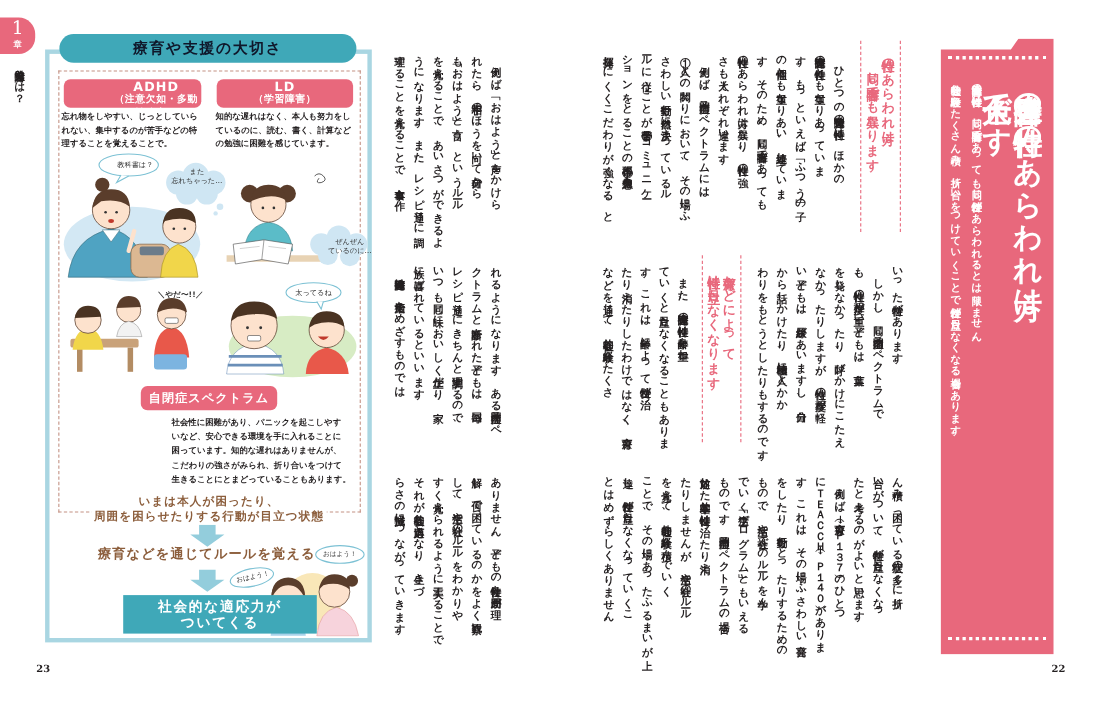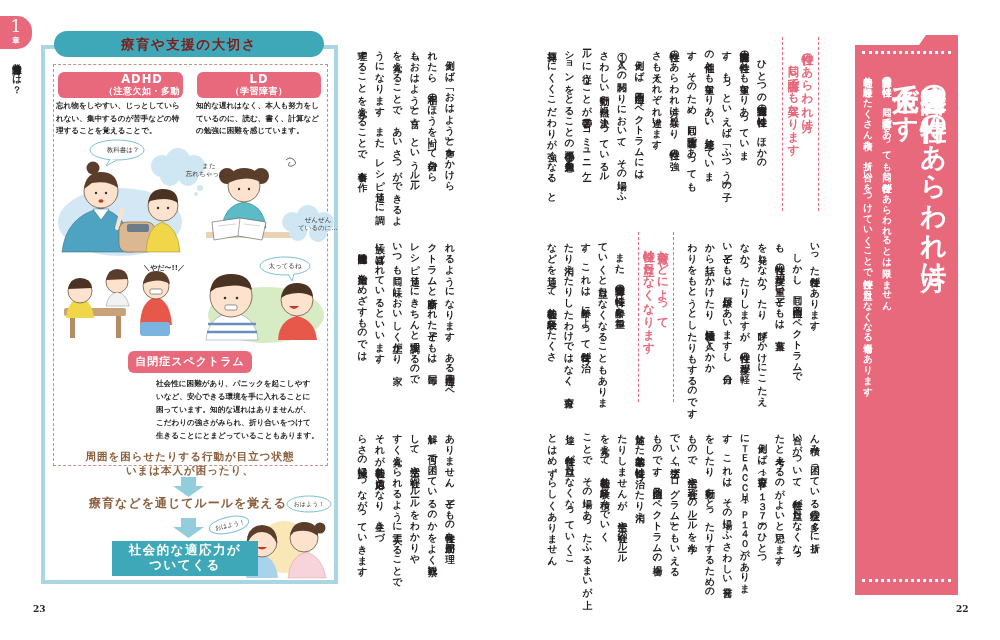--- a/index.html
+++ b/index.html
@@ -18,34 +18,34 @@
               border-radius: 0 15px 15px 0; color: #fff; text-align: center; }
   .chap-num { display: block; font-size: 17px; line-height: 20px; font-family: "DejaVu Serif", serif; }
   .chap-unit { display: block; font-size: 7.5px; line-height: 9px; font-weight: bold; }
   .chap-title { left: 10px; top: 56px; writing-mode: vertical-rl; font-size: 9.5px; font-weight: bold;
                 font-family: "DejaVu Sans", sans-serif; letter-spacing: 0.3px; }
 
   
   .frame { left: 41px; top: 45px; width: 297px; height: 539px; border: 4px solid #a9d6e2; background: #fff; }
   .dashbox { left: 53px; top: 64px; width: 275px; height: 402px; border: 1.5px dashed #c49284; }
   .pill { left: 54px; top: 31px; width: 270px; height: 26px; background: #3fa8b8; border-radius: 14px;
-          color: #7f1d1d; font-size: 13.5px; font-weight: bold; text-align: center; line-height: 26px;
+          color: #0f172a; font-size: 13.5px; font-weight: bold; text-align: center; line-height: 26px;
           letter-spacing: 1.5px; font-family: "DejaVu Sans", sans-serif; }
   .tag { background: #e8687c; border-radius: 6px; color: #fff; text-align: center;
          font-family: "DejaVu Sans", sans-serif; font-weight: bold; }
   .tag .t1 { display: block; font-size: 11.5px; line-height: 12px; padding-top: 1px; letter-spacing: 1px; }
   .tag .t2 { display: block; font-size: 9px; line-height: 12px; letter-spacing: 0.5px; }
   .desc { font-family: "DejaVu Sans", sans-serif; font-size: 7.6px; line-height: 12.5px; font-weight: bold;
           white-space: nowrap; color: #231f20; }
   .bubble-text { font-family: "DejaVu Sans", sans-serif; font-size: 6.5px; line-height: 8px; color: #333;
                  text-align: center; white-space: nowrap; }
   .flow-text { font-family: "DejaVu Sans", sans-serif; color: #8c5e3c; font-weight: bold; text-align: center;
                white-space: nowrap; letter-spacing: 1px; }
-  .result-box { left: 112px; top: 541px; width: 146px; height: 35px; background: #3fa8b8; color: #fff;
-                font-family: Liberation Mono, monospace; font-weight: bold; text-align: center;
+  .result-box { left: 112px; top: 541px; width: 176px; height: 35px; background: #3fa8b8; color: #fff;
+                font-family: Liberation Sans, sans-serif; font-weight: bold; text-align: center;
                 font-size: 12.5px; line-height: 15px; padding-top: 3px; letter-spacing: 1.5px; }
 
   
   .subhead { border-left: 1px dashed #e8687c; border-right: 1px dashed #e8687c; }
   .subhead .inner { writing-mode: vertical-rl; white-space: nowrap; color: #e8687c; font-size: 11.6px;
                     line-height: 14px; font-weight: bold; font-family: "DejaVu Sans", sans-serif;
                     margin: 0 auto; }
 
   
   .banner { left: 855px; top: 35px; width: 103px; height: 560px; background: #e8687c;
@@ -198,21 +198,21 @@
     <path d="M288 578 Q290 556 306 552 Q322 556 326 578 Z" fill="#f7d3dc" stroke="#d88" stroke-width="0.4"></path>
     <circle cx="304" cy="538" r="14" fill="#fde2cd" stroke="#5a4030" stroke-width="0.7"></circle>
     <path d="M290 536 Q292 522 304 522 Q318 522 318 536 Q308 528 294 532 Z" fill="#5a3d2b"></path>
     <circle cx="320" cy="528" r="5.5" fill="#5a3d2b"></circle>
     <ellipse cx="229" cy="525" rx="20" ry="8" fill="#ffffff" stroke="#7cc1d4" stroke-width="1" transform="rotate(-12 229 525)"></ellipse>
     <ellipse cx="309" cy="504" rx="22" ry="8" fill="#ffffff" stroke="#7cc1d4" stroke-width="1"></ellipse>
   </g>
 </svg>
 
 <div class="abs bubble-text" style="left:92px;top:146px;width:62px;">教科書は？</div>
-<div class="abs bubble-text" style="left:152px;top:162px;width:54px;margin-left:30px;">
+<div class="abs bubble-text" style="left:152px;top:152px;width:54px;">
   <div>また</div>
   <div>忘れちゃった…</div>
 </div>
 <div class="abs bubble-text" style="left:283px;top:216px;width:70px;">
   <div>ぜんぜん</div>
   <div>ているのに…</div>
 </div>
 <div class="abs bubble-text" style="left:138px;top:264px;width:52px;font-weight:bold;font-size:7px;">＼やだ〜!!／</div>
 <div class="abs bubble-text" style="left:262px;top:262px;width:46px;">太ってるね</div>
 <div class="abs bubble-text" style="left:210px;top:521px;width:40px;transform:rotate(-12deg);font-size:6px;">おはよう！</div>
@@ -223,22 +223,22 @@
 </div>
 <div class="abs desc" style="left:112px;top:377px;line-height:13px;margin-left:44px;">
   <div>社会性に困難があり、パニックを起こしやす</div>
   <div>いなど、安心できる環境を手に入れることに</div>
   <div>困っています。知的な遅れはありませんが、</div>
   <div>こだわりの強さがみられ、折り合いをつけて</div>
   <div>生きることにとまどっていることもあります。</div>
 </div>
 
 <div class="abs flow-text" style="left:60px;top:449px;width:260px;font-size:10.5px;line-height:14px;background:transparent;">
+  <div>いまは本人が困ったり、</div>
   <div style="background:#fff;display:inline-block;padding:0 2px;">周囲を困らせたりする行動が目立つ状態</div>
-  <div>いまは本人が困ったり、</div>
 </div>
 <div class="abs flow-text" style="left:80px;top:497px;width:216px;font-size:12px;line-height:12px;">療育などを通じてルールを覚える</div>
 <div class="abs result-box">
   <div>社会的な適応力が</div>
   <div>ついてくる</div>
 </div>
 
 <div class="vtext" style="right:541px;top:44px;">
   <div>　例えば、「おはよう」と声をかけら</div>
   <div>れたら、相手のほうを向いて自分から</div>

